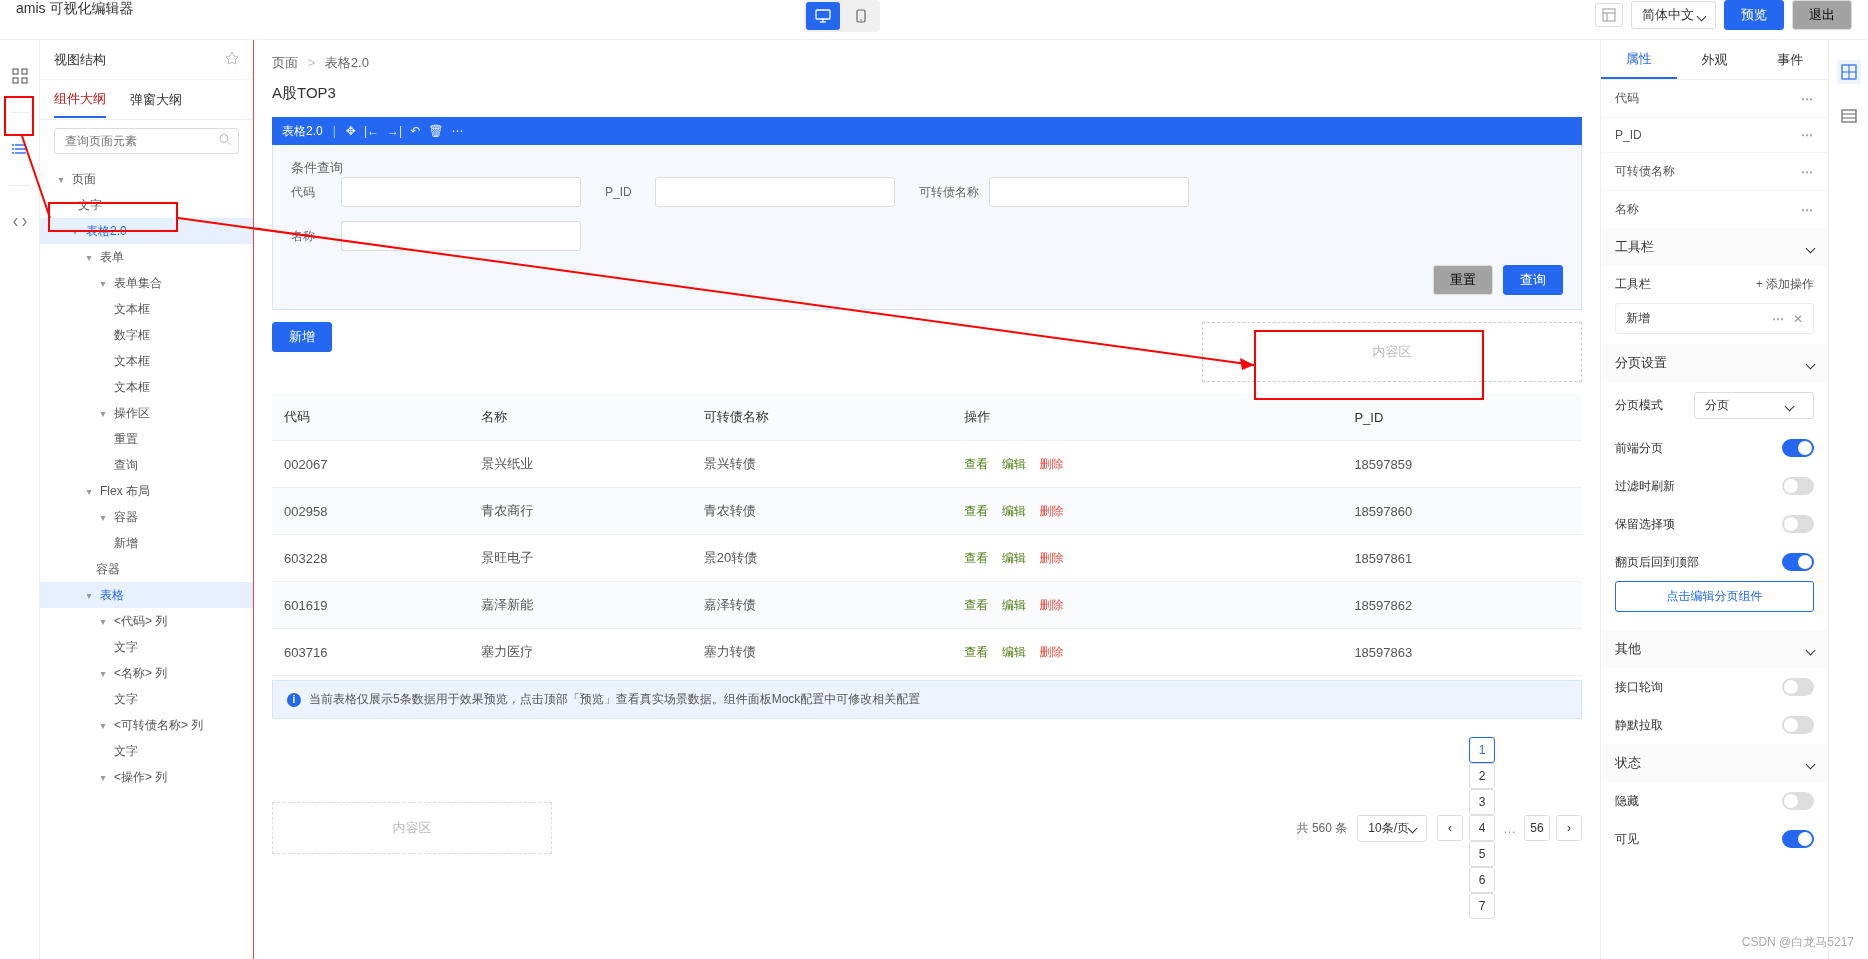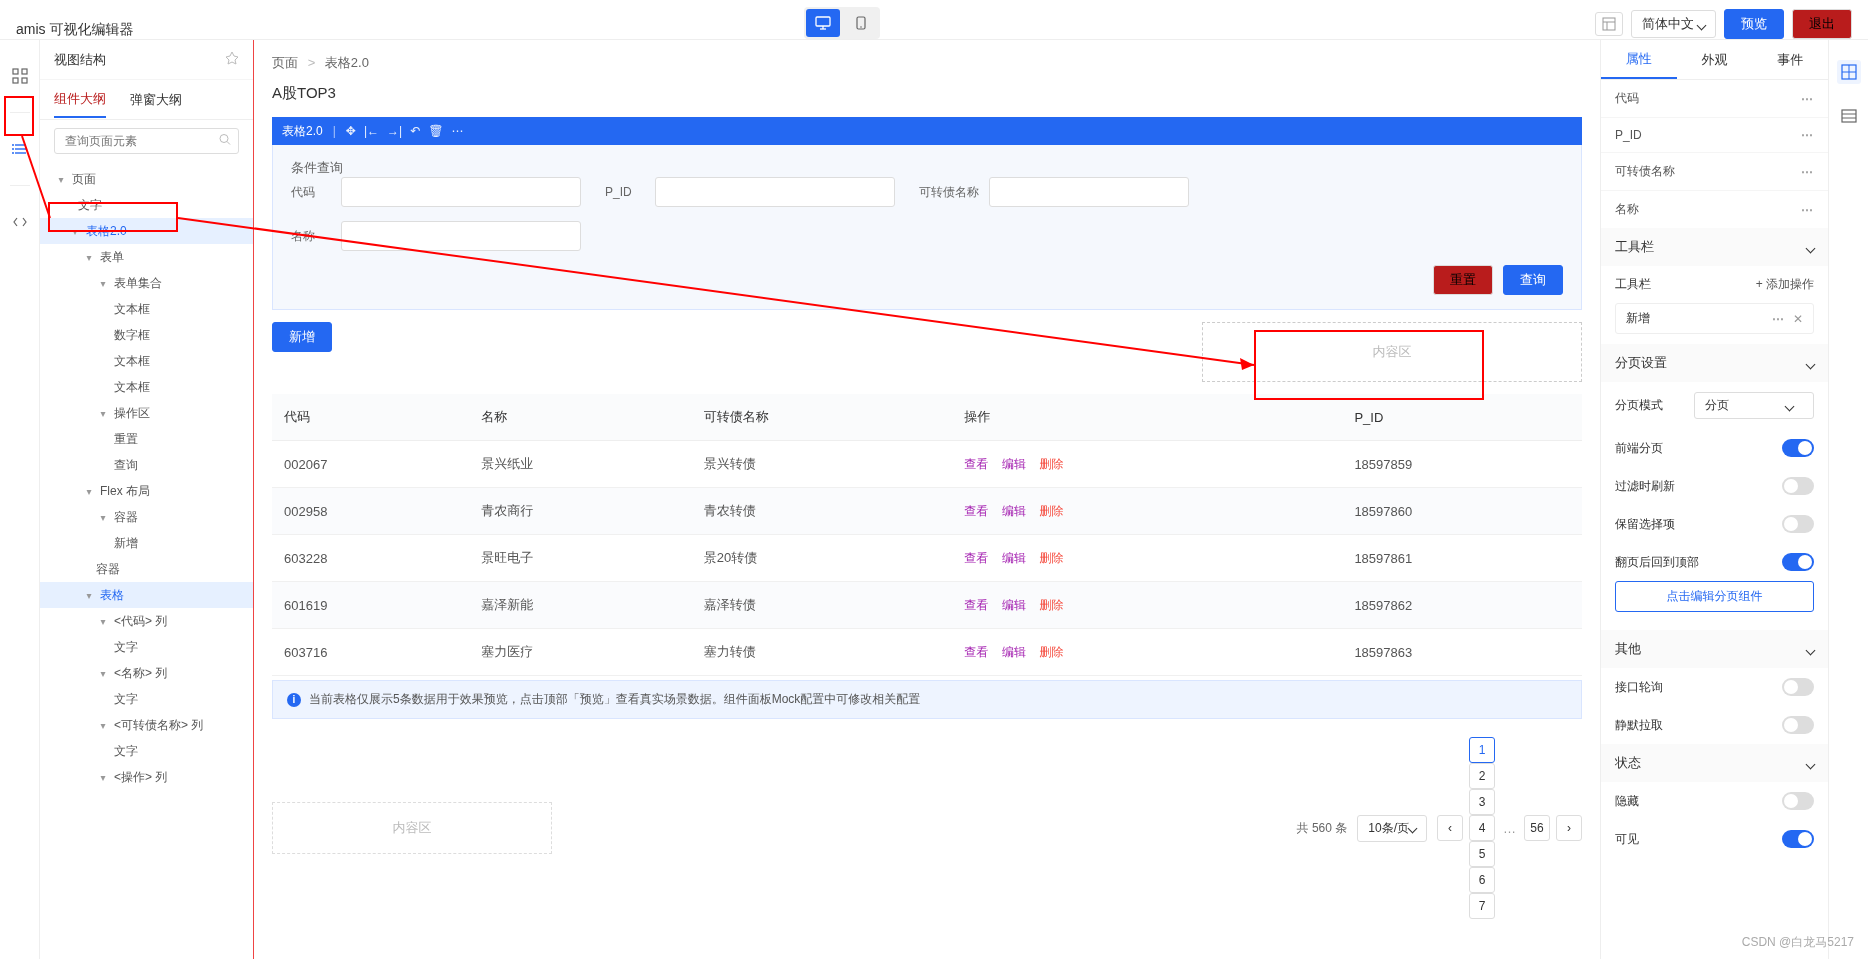--- a/index.html
+++ b/index.html
@@ -1,28 +1,28 @@
 <!DOCTYPE html>
 <html><head>
 <meta charset="utf-8">
 <style>
 * { margin: 0; padding: 0; box-sizing: border-box; font-family: "Helvetica Neue", Helvetica, "PingFang SC", "Hiragino Sans GB", "Microsoft YaHei", sans-serif; }
 body { font-size: 13px; color: #333; background: #fff; }
 .app { display: flex; flex-direction: column; height: 959px; width: 1868px; overflow: hidden; position: relative; }
 
 
-.header { height: 40px; display: flex; align-items: flex-end; padding: 0 16px; border-bottom: 1px solid #eee; }
+.header { height: 40px; display: flex; align-items: flex-start; padding: 0 16px; border-bottom: 1px solid #eee; }
 .header-title { font-size: 14px; color: #333; }
 .header-center { flex: 1; display: flex; justify-content: center; }
 .viewport-group { display: flex; gap: 4px; background: #f0f0f0; border-radius: 4px; padding: 2px; }
 .viewport-btn { width: 34px; height: 28px; display: flex; align-items: center; justify-content: center; border-radius: 3px; cursor: pointer; }
 .viewport-btn.active { background: #2468f2; color: #fff; }
 .header-right { display: flex; align-items: center; gap: 8px; margin-left: 44px; }
 .lang-sel { padding: 4px 10px; border: 1px solid #ddd; border-radius: 3px; cursor: pointer; display: flex; align-items: center; gap: 4px; }
-.btn { padding: 5px 16px; border-radius: 3px; font-size: 13px; cursor: pointer; border: 1px solid #ddd; background: #b91c1c; }
+.btn { padding: 5px 16px; border-radius: 3px; font-size: 13px; cursor: pointer; border: 1px solid #ddd; background: #a3a3a3; }
 .btn-primary { background: #2468f2; color: #fff; border-color: #2468f2; }
 
 
 .body { flex: 1; display: flex; overflow: hidden; }
 
 
 .rail { width: 40px; border-right: 1px solid #eee; display: flex; flex-direction: column; padding-top: 24px; gap: 20px; align-items: center; }
 .rail-item { width: 24px; height: 24px; display: flex; align-items: center; justify-content: center; color: #666; cursor: pointer; }
 .rail-item.active { color: #2468f2; }
 .rail-sep { width: 20px; height: 1px; background: #eee; margin: 4px 0; }
@@ -59,21 +59,21 @@
 .filter-input { width: 240px; height: 30px; border: 1px solid #ddd; border-radius: 3px; padding: 0 8px; font-size: 12px; background: #fff; }
 .filter-actions { display: flex; justify-content: flex-end; gap: 10px; margin-top: 12px; }
 
 .top-actions { padding: 12px 0; display: flex; justify-content: space-between; align-items: flex-start; }
 .content-placeholder { width: 380px; height: 60px; border: 1px dashed #ccc; color: #bbb; display: flex; align-items: center; justify-content: center; font-size: 13px; }
 
 .tbl { width: 100%; border-collapse: collapse; font-size: 13px; }
 .tbl th { text-align: left; padding: 14px 12px; background: #fafbfc; font-weight: 500; color: #333; border-bottom: 1px solid #eee; }
 .tbl td { padding: 14px 12px; border-bottom: 1px solid #f0f0f0; color: #555; }
 .tbl tr:nth-child(even) td { background: #fafbfd; }
-.action-link { color: #a21caf; margin-right: 10px; cursor: pointer; font-size: 12px; }
+.action-link { color: #4d7c0f; margin-right: 10px; cursor: pointer; font-size: 12px; }
 .action-link.danger { color: #f5483b; }
 
 .info-bar { display: flex; align-items: center; gap: 8px; padding: 10px 14px; background: #eef4ff; border: 1px solid #d9e5ff; font-size: 12px; color: #555; margin-top: 4px; }
 .info-icon { width: 14px; height: 14px; border-radius: 50%; background: #2468f2; color: #fff; display: inline-flex; align-items: center; justify-content: center; font-size: 10px; font-weight: bold; }
 
 .pager-wrap { display: flex; justify-content: space-between; align-items: center; padding: 18px 0; }
 .ph-bottom { width: 280px; height: 52px; border: 1px dashed #ddd; display: flex; align-items: center; justify-content: center; color: #bbb; font-size: 13px; }
 .pager { display: flex; align-items: center; gap: 10px; }
 .pager-total { font-size: 12px; color: #666; }
 .pager-sel { border: 1px solid #ddd; padding: 4px 10px; border-radius: 3px; font-size: 12px; display: flex; align-items: center; cursor: pointer; }

